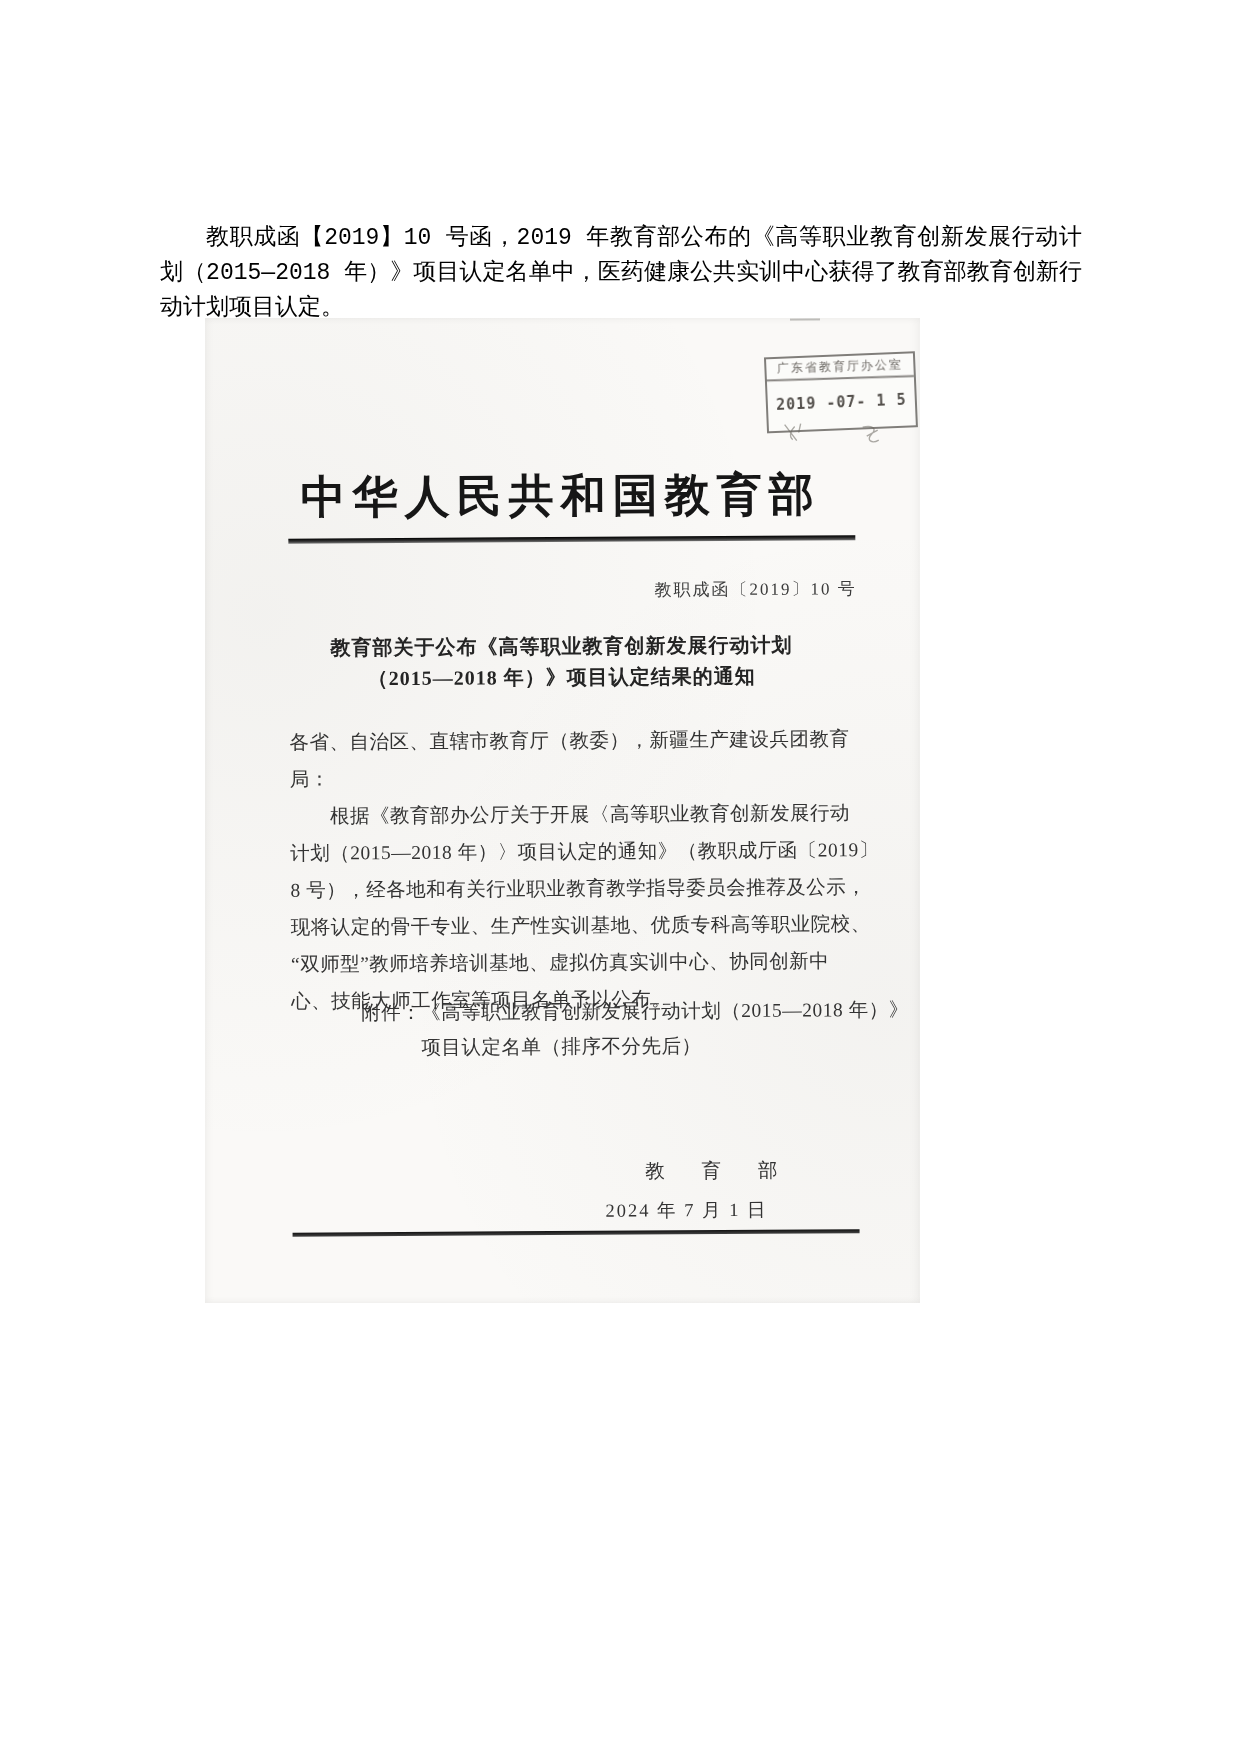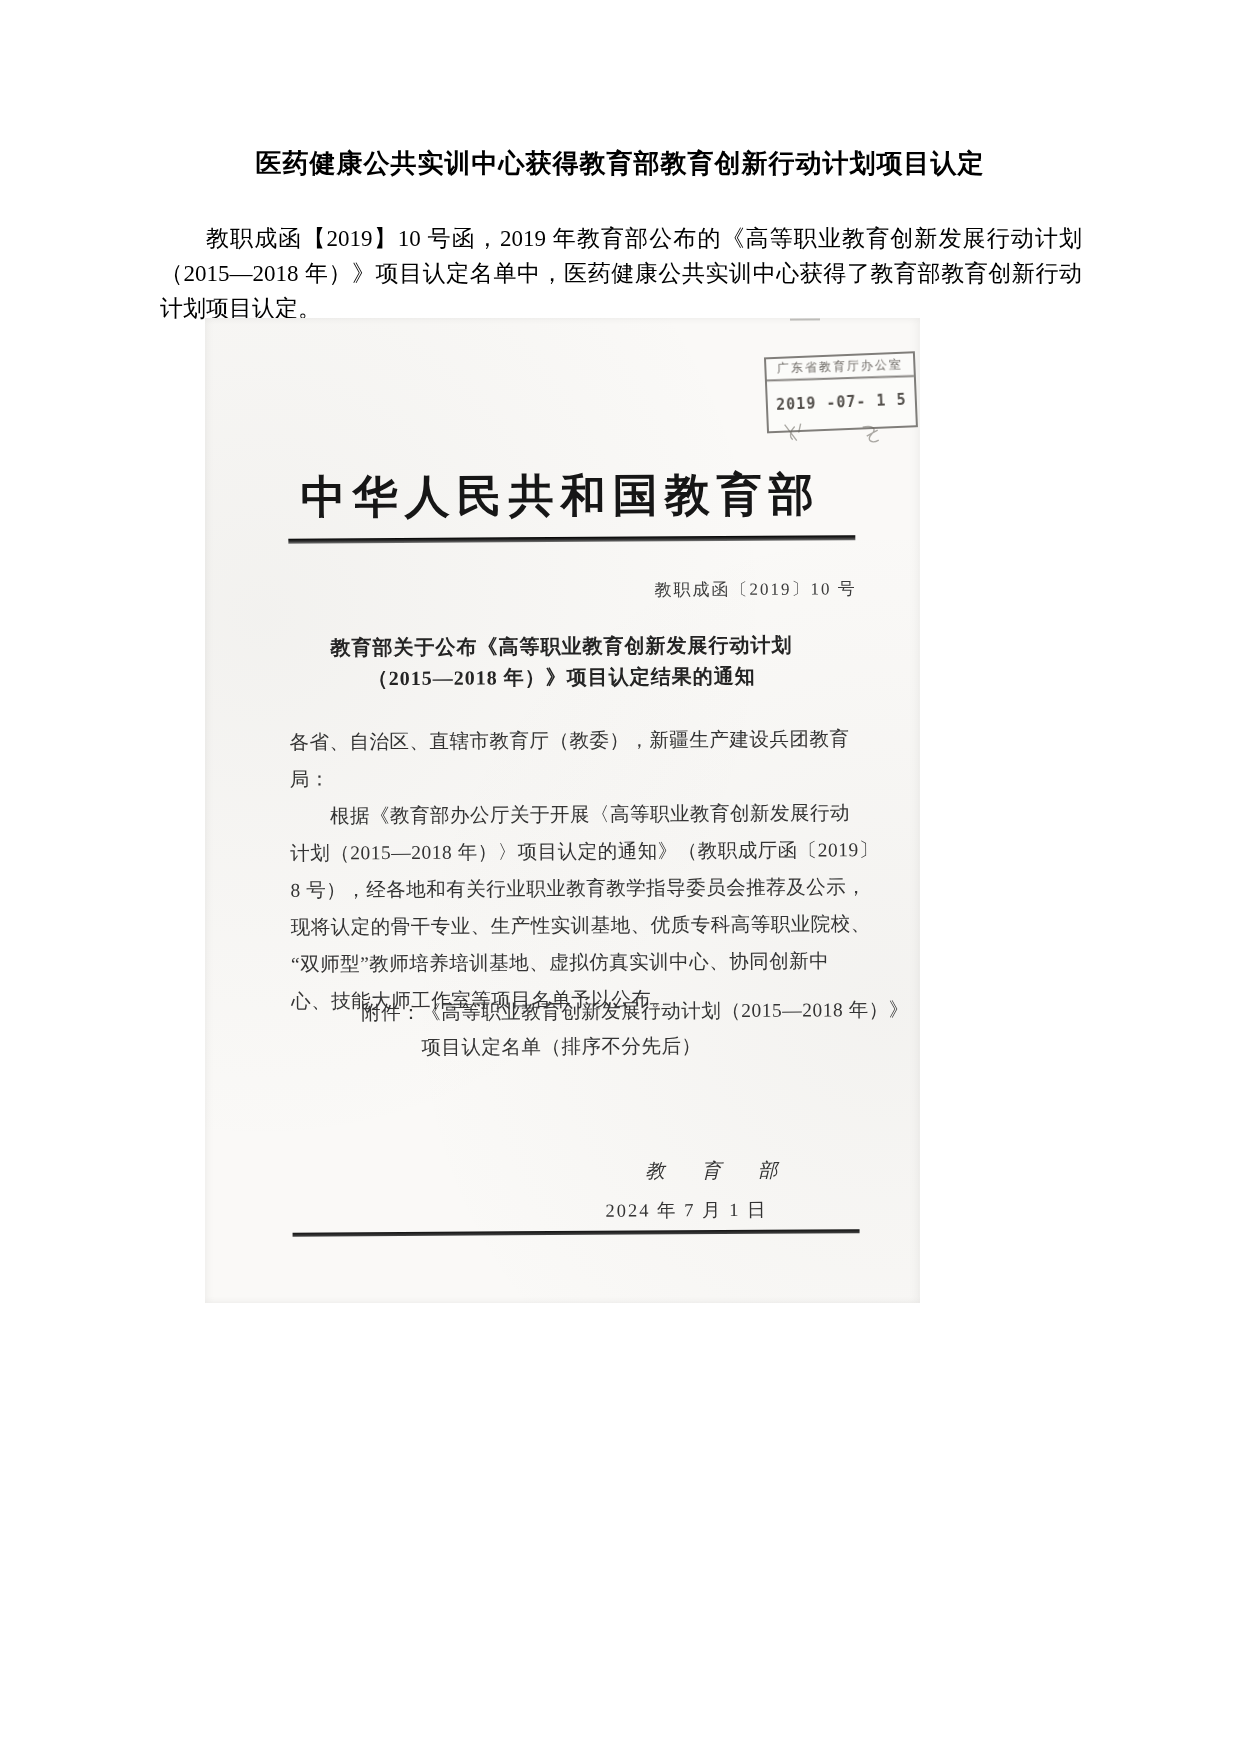--- a/index.html
+++ b/index.html
@@ -18,21 +18,21 @@
     position:absolute;top:146px;left:120px;width:1000px;
     text-align:center;
     font-family:"Liberation Sans", sans-serif;
     font-weight:bold;font-size:26px;color:#000;
     letter-spacing:1px;
   }
   .article-paragraph{
     position:absolute;top:221px;left:160px;width:922px;
     font-size:23px;line-height:35px;color:#000;
     text-align:justify;text-indent:2em;
-    font-family:Liberation Serif, serif;
+    font-family:Liberation Mono, monospace;
   }
 
   
   .scan{
     position:absolute;left:205px;top:318px;width:715px;height:985px;
     background:
       radial-gradient(ellipse at 8% 30%, rgba(120,120,110,0.06), rgba(0,0,0,0) 55%),
       radial-gradient(ellipse at 95% 70%, rgba(120,120,110,0.05), rgba(0,0,0,0) 50%),
       #faf9f7;
     box-shadow: inset -4px 0 8px rgba(0,0,0,0.04), inset 3px 0 7px rgba(0,0,0,0.04);
@@ -101,35 +101,34 @@
   .letter-body .bline{white-space:nowrap;}
 
   .attachment{
     position:absolute;top:676px;left:155px;
     font-size:19.5px;line-height:35px;color:#333;letter-spacing:0.5px;
   }
   .attachment .att2{margin-left:60px;}
 
   .signer{
     position:absolute;top:840px;left:438px;
-    font-size:19.5px;letter-spacing:16px;color:#333;white-space:nowrap;font-style:italic;
+    font-size:19.5px;letter-spacing:16px;color:#333;white-space:nowrap;
   }
   .sign-date{
     position:absolute;top:880px;left:398px;
     font-size:18.5px;letter-spacing:2px;color:#333;white-space:nowrap;
   }
 
   .noise-dash{position:absolute;background:rgba(90,88,84,0.35);filter:blur(0.5px);}
 </style>
 </head>
 <body>
 
 <div class="page">
 
-  <div class="article-title">医药健康公共实训中心获得教育部教育创新行动计划项目认定</div>
 
   <div class="article-paragraph">教职成函【2019】10 号函，2019 年教育部公布的《高等职业教育创新发展行动计划（2015—2018 年）》项目认定名单中，医药健康公共实训中心获得了教育部教育创新行动计划项目认定。</div>
 
   <div class="scan">
     <div class="scan-inner">
 
       <div class="stamp">
         <div class="stamp-office">广东省教育厅办公室</div>
         <div class="stamp-date">2019 -07- 1 5</div>
       </div>

